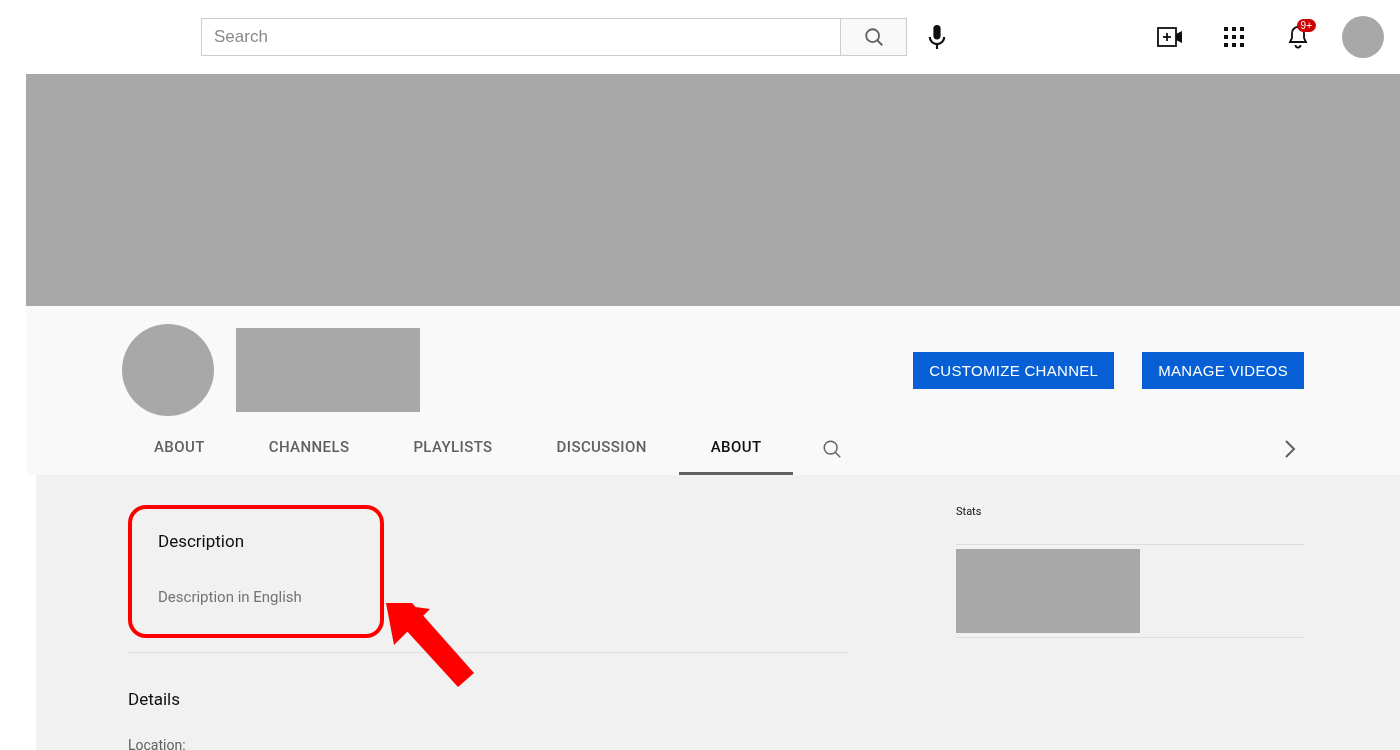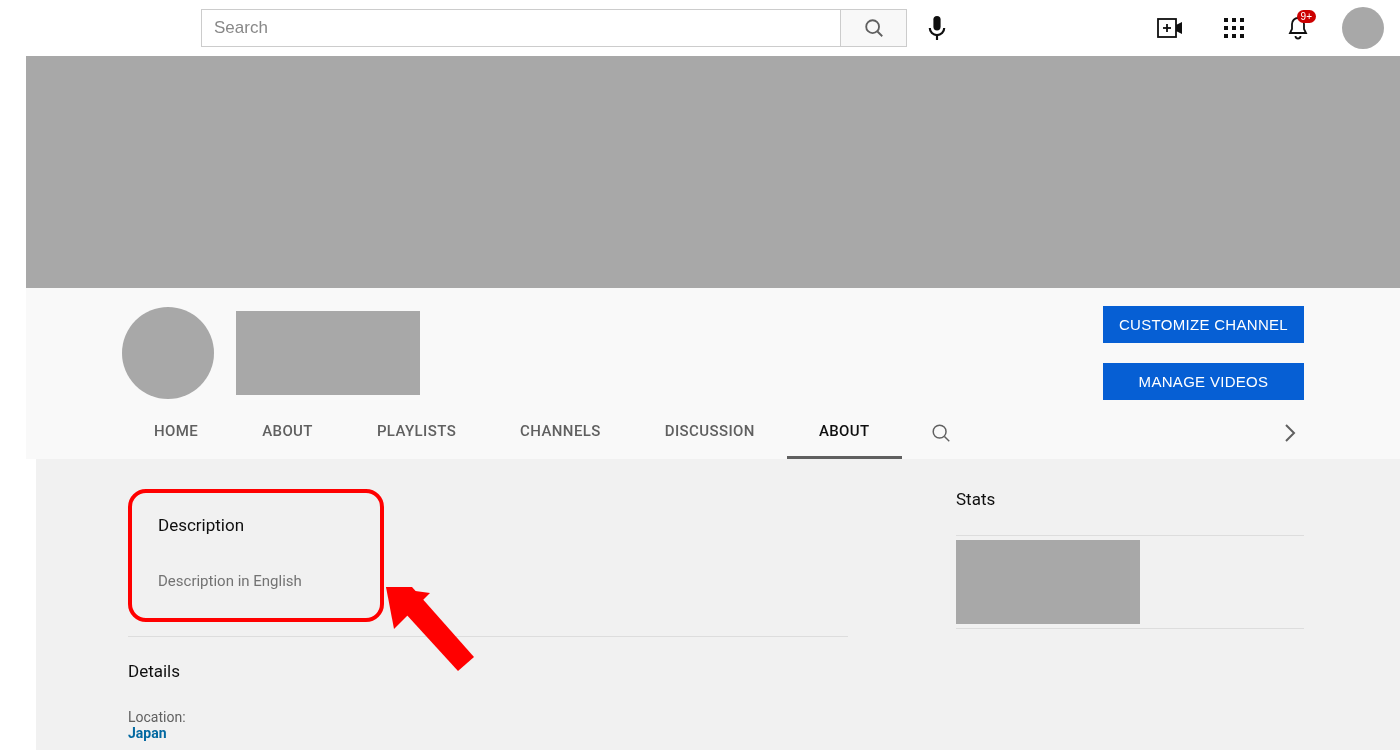--- a/index.html
+++ b/index.html
@@ -1,67 +1,67 @@
 <!DOCTYPE html>
 <html><head>
 <meta charset="utf-8">
 <style>
   * { box-sizing: border-box; margin: 0; padding: 0; }
   body { font-family: Roboto, Arial, sans-serif; background: #fff; color: #0f0f0f; overflow-x: hidden; }
 
   
-  .topbar { display: flex; align-items: center; height: 56px; padding: 0 16px; background: #fff; }
+  .topbar { display: flex; align-items: center; height: 74px; padding: 0 16px; background: #fff; }
   .topbar-left { width: 185px; } 
   .search-wrap { display: flex; align-items: center; }
   .search-box { display: flex; border: 1px solid #ccc; height: 38px; width: 706px; }
   .search-input { flex: 1; border: none; outline: none; padding: 0 12px; font-size: 17px; color: #111; }
   .search-input::placeholder { color: #888; }
   .search-btn { width: 66px; border: none; border-left: 1px solid #ccc; background: #f8f8f8; display:flex; align-items:center; justify-content:center; cursor:pointer; }
   .mic-btn { width: 40px; height: 40px; margin-left: 10px; border:none; background:#fff; display:flex; align-items:center; justify-content:center; border-radius: 50%; cursor:pointer; }
   .topbar-right { margin-left: auto; display:flex; align-items:center; gap: 24px; }
   .icon-btn { width:40px; height:40px; border:none; background:none; display:flex; align-items:center; justify-content:center; position:relative; cursor:pointer; }
   .badge { position:absolute; top:2px; right:2px; background:#cc0000; color:#fff; border-radius: 9px; font-size: 10px; font-weight: 500; padding: 1px 4px; min-width: 16px; text-align:center; }
   .avatar { width: 42px; height: 42px; border-radius: 50%; background:#a8a8a8; }
 
   
   .banner { margin-left: 26px; height: 232px; background: #a8a8a8; }
 
   
   .channel-strip { margin-left: 26px; background: #f9f9f9; }
   .channel-header { display:flex; align-items:center; padding: 18px 96px 0 96px; }
   .channel-avatar { width: 92px; height: 92px; border-radius: 50%; background: #a8a8a8; }
   .channel-name-block { width: 184px; height: 84px; background: #a8a8a8; margin-left: 22px; }
-  .channel-actions { margin-left: auto; display:flex; gap: 20px; flex-direction: column; }
+  .channel-actions { margin-left: auto; display:flex; gap: 28px; }
   .action-btn { background:#065fd4; color:#fff; border:none; font-size:15px; font-weight:500; letter-spacing:0.3px; padding: 10px 16px; cursor:pointer; }
 
   
   .tabs { display:flex; align-items:center; padding: 0 96px; margin-top: 6px; position:relative; }
   .tab { padding: 16px 32px; font-size: 15px; font-weight: 500; letter-spacing: 0.4px; color:#606060; cursor:pointer; border-bottom: 3px solid transparent; }
   .tab.active { color:#0f0f0f; border-bottom-color:#606060; }
   .tab-search { padding: 12px 28px; display:flex; align-items:center; cursor:pointer; }
   .tab-chevron { margin-left:auto; padding: 6px 8px; cursor:pointer; }
 
   
   .about-area { margin-left: 36px; background:#f1f1f1; display:flex; padding: 30px 96px 60px 92px; min-height: 320px; position:relative; }
   .about-main { width: 720px; position:relative; }
   .desc-box { border: 4px solid #ff0000; border-radius: 18px; padding: 22px 22px 28px 26px; width: 256px; background: transparent; }
   .desc-title { font-size: 17px; color:#0f0f0f; margin-bottom: 30px; }
   .desc-text { font-size: 15px; color:#737373;margin-top:37px; }
   .divider { height:1px; background:#ddd; margin-top: 14px; width: 720px; }
-  .details-title { font-size: 17px; margin-top: 24px; }
+  .details-title { font-size: 17px; margin-top: 36px; }
   .detail-row { display:flex; margin-top: 28px; font-size: 14px; color:#606060;flex-direction:column; }
   .detail-label { width: 92px; }
   .detail-value { color:#0369a1;font-weight:bold; }
 
   
   .arrow-anno { position:absolute; left: 258px; top: 98px; pointer-events:none; }
 
   
   .stats { margin-left: 108px; width: 360px; }
-  .stats-title { font-size: 17px; margin-bottom: 26px; }
+  .stats-title { font-size: 11px; margin-bottom: 26px; }
   .stats-hr { height:1px; background:#ddd; margin: 4px 0; }
   .stats-block { width: 184px; height: 84px; background:#a8a8a8; margin: 4px 0; }
 
   svg { display:block; }
 </style>
 </head>
 <body>
 
 <div class="topbar">
   <div class="topbar-left"></div>
@@ -135,24 +135,23 @@
   <div class="channel-header">
     <div class="channel-avatar"></div>
     <div class="channel-name-block"></div>
     <div class="channel-actions">
       <button class="action-btn">CUSTOMIZE CHANNEL</button>
       <button class="action-btn">MANAGE VIDEOS</button>
     </div>
   </div>
 
   <div class="tabs">
-    <div class="tab">HOME</div>
     <div class="tab">ABOUT</div>
+    <div class="tab">CHANNELS</div>
     <div class="tab">PLAYLISTS</div>
-    <div class="tab">CHANNELS</div>
     <div class="tab">DISCUSSION</div>
     <div class="tab active">ABOUT</div>
     <div class="tab-search">
       <span>
         <svg width="22" height="22" viewBox="0 0 24 24" fill="none" stroke="#606060" stroke-width="1.6">
           <circle cx="10.5" cy="10.5" r="7"></circle>
             <line x1="21" y1="21" x2="15.8" y2="15.8"></line>
         </svg>
       </span>
     </div>

